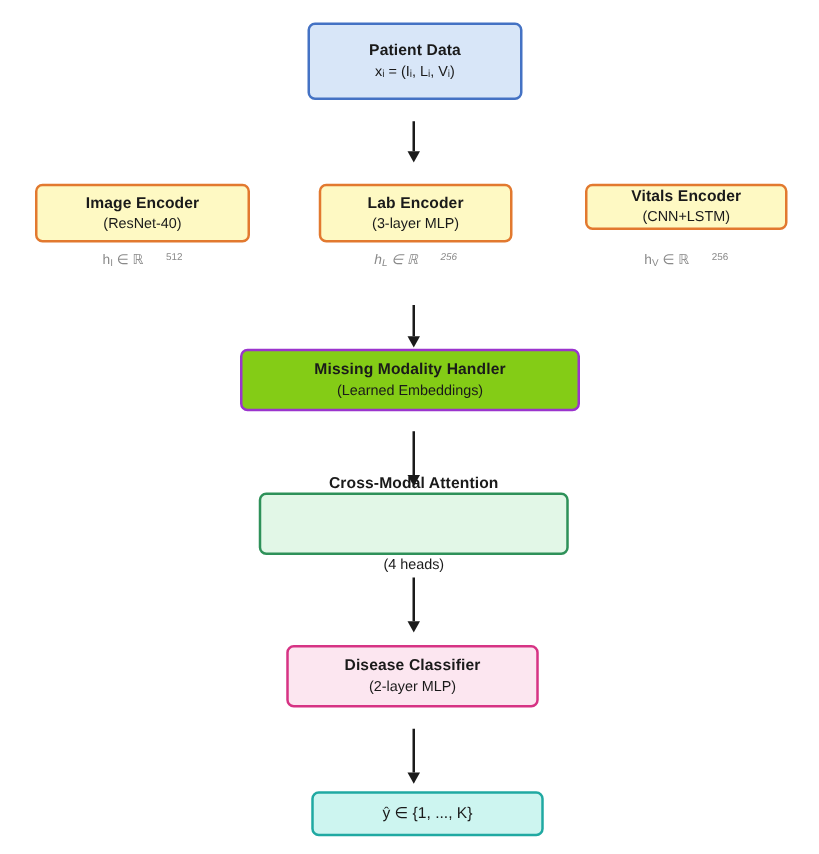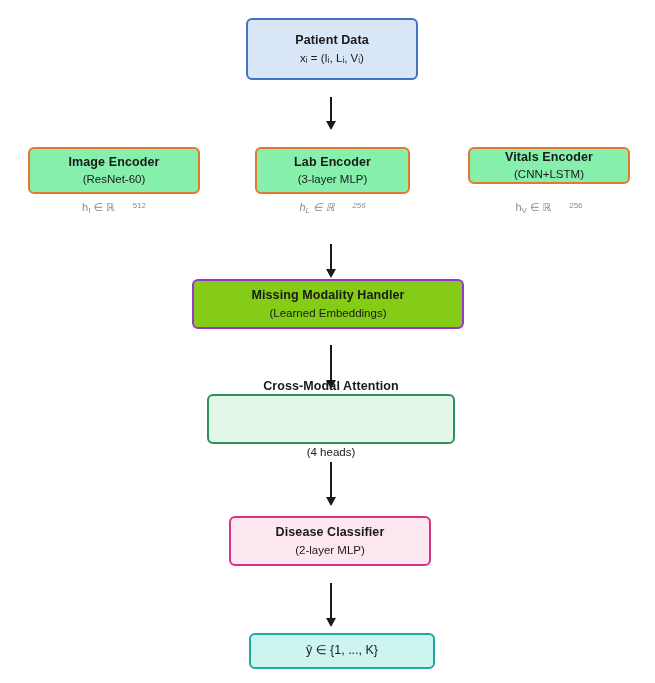--- a/index.html
+++ b/index.html
@@ -42,21 +42,21 @@
     color: #1a1a1a;
     margin-top: 2px;
   }
   .node.single .sub {
     margin-top: 0;
     font-size: 12.5px;
   }
 
   
   .n-blue   { background: #d8e6f8; border: 2px solid #4472c4; }
-  .n-orange { background: #86efac; border: 2px solid #e2792f; }
+  .n-orange { background: #fef9c3; border: 2px solid #e2792f; }
   .n-purple { background: #84cc16; border: 2px solid #9b34cd; }
   .n-green  { background: #e2f7e7; border: 2px solid #2e9159; }
   .n-pink   { background: #fce6f0; border: 2px solid #d63384; }
   .n-teal   { background: #cdf5f0; border: 2px solid #20a9a2; }
 
   
   .dim {
     position: absolute;
     font-size: 11px;
     color: #8a8a8a;
@@ -104,21 +104,21 @@
     <div class="sub math">xᵢ = (Iᵢ, Lᵢ, Vᵢ)</div>
   </div>
 
   <div class="arrow" style="left:320px; top:97px; width:22px; height:33px;">
     <div class="shaft" style="height:24px;"></div>
     <div class="head"></div>
   </div>
 
   <div class="node n-orange" style="left:28px; top:147px; width:172px; height:47px;">
     <div class="title">Image Encoder</div>
-    <div class="sub">(ResNet-60)</div>
+    <div class="sub">(ResNet-40)</div>
   </div>
   <div class="dim math" style="left:28px; top:201px; width:172px;">
     <span>h</span><sub>I</sub>
     <span>∈</span>
     <span>ℝ</span><sup>512</sup>
   </div>
 
   <div class="node n-orange" style="left:255px; top:147px; width:155px; height:47px;">
     <div class="title">Lab Encoder</div>
     <div class="sub">(3-layer MLP)</div>

